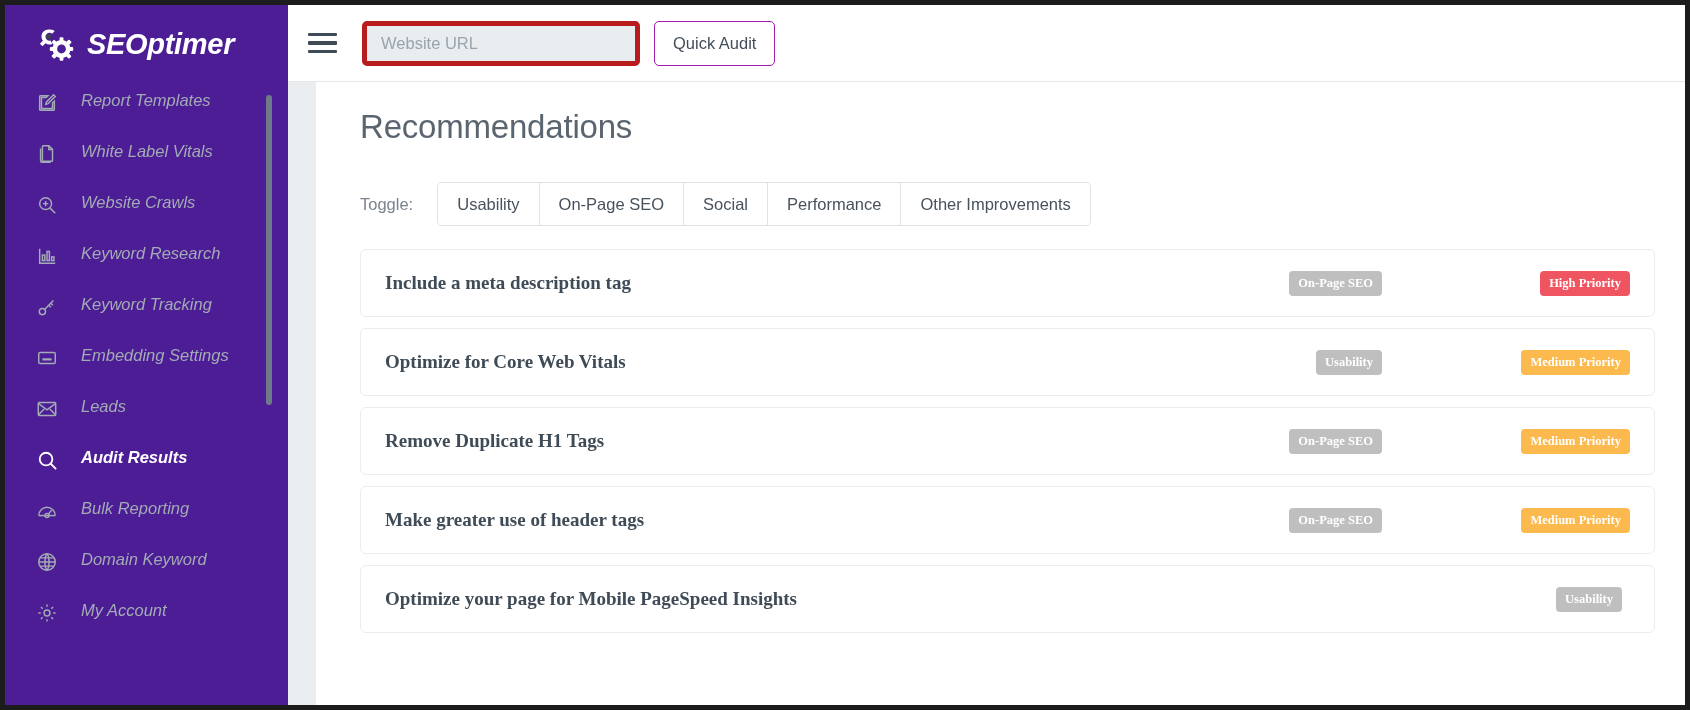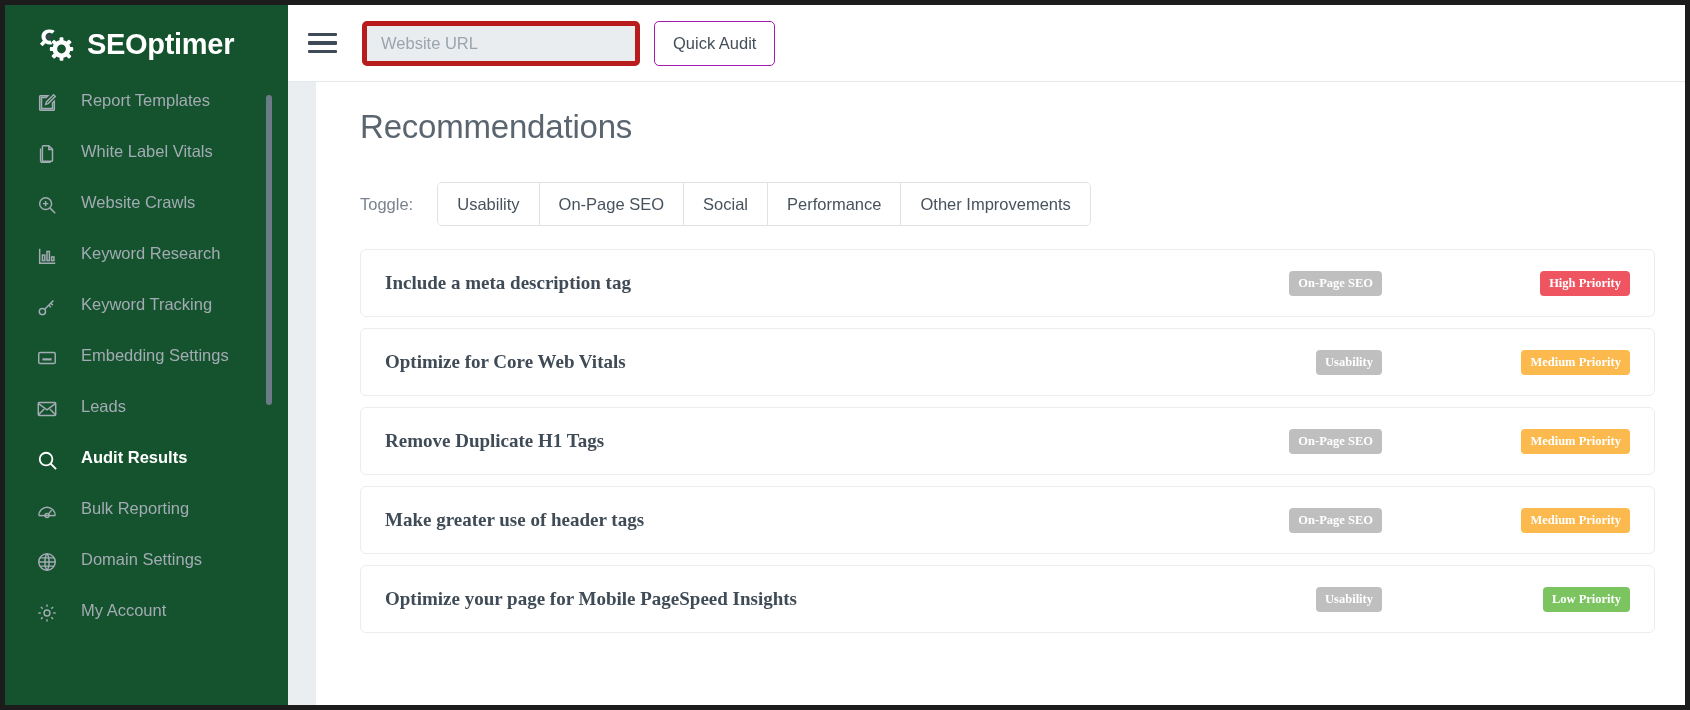--- a/index.html
+++ b/index.html
@@ -20,23 +20,24 @@
     border: 5px solid #1c1c1c;
     display: flex;
     overflow: hidden;
   }
 
   
   .sidebar {
     position: relative;
     width: 283px;
     flex: 0 0 283px;
-    background: #14532d;
+    background: #4c1d95;
     height: 100%;
     overflow: hidden;
+    font-style: italic;
   }
 
   .brand {
     display: flex;
     align-items: center;
     gap: 10px;
     padding: 18px 0 18px 30px;
     height: 78px;
   }
   .brand-logo { width: 42px; height: 42px; flex: 0 0 42px; }
@@ -406,21 +407,21 @@
 
       <div class="nav-item">
         <span class="nav-icon">
           <svg width="22" height="22" viewBox="0 0 24 24" fill="none" stroke="#a3abb4" stroke-width="1.6">
             <circle cx="12" cy="12" r="9"></circle>
             <path d="M3 12h18"></path>
             <path d="M3.9 7.5h16.2M3.9 16.5h16.2"></path>
             <path d="M12 3c3 3.4 3 14.6 0 18M12 3C9 6.4 9 17.6 12 21"></path>
           </svg>
         </span>
-        <span class="nav-label">Domain Settings</span>
+        <span class="nav-label">Domain Keyword</span>
       </div>
 
       <div class="nav-item">
         <span class="nav-icon">
           <svg width="22" height="22" viewBox="0 0 24 24" fill="none" stroke="#a3abb4" stroke-width="1.6">
             <circle cx="12" cy="12" r="3.2"></circle>
             <path d="M12 2.6v2.6M12 18.8v2.6M2.6 12h2.6M18.8 12h2.6M5.4 5.4l1.9 1.9M16.7 16.7l1.9 1.9M18.6 5.4l-1.9 1.9M7.3 16.7l-1.9 1.9"></path>
           </svg>
         </span>
         <span class="nav-label">My Account</span>
@@ -493,22 +494,19 @@
             <span class="rec-title">Make greater use of header tags</span>
             <span class="cat-badge" style="background: rgb(191, 191, 191);">On-Page SEO</span>
             <span class="pri-col">
               <span class="pri-badge" style="background: rgb(252, 185, 77);">Medium Priority</span>
             </span>
           </div>
 
           <div class="rec-row">
             <span class="rec-title">Optimize your page for Mobile PageSpeed Insights</span>
             <span class="cat-badge" style="background: rgb(191, 191, 191);">Usability</span>
-            <span class="pri-col">
-              <span class="pri-badge" style="background: rgb(123, 196, 95);">Low Priority</span>
-            </span>
           </div>
 
         </div>
       </section>
     </div>
   </div>
 </div>
 
 </body></html>

